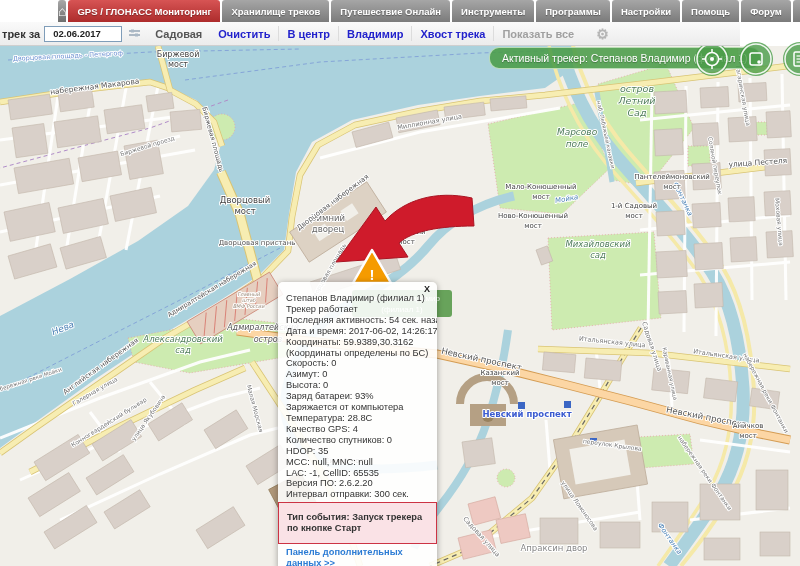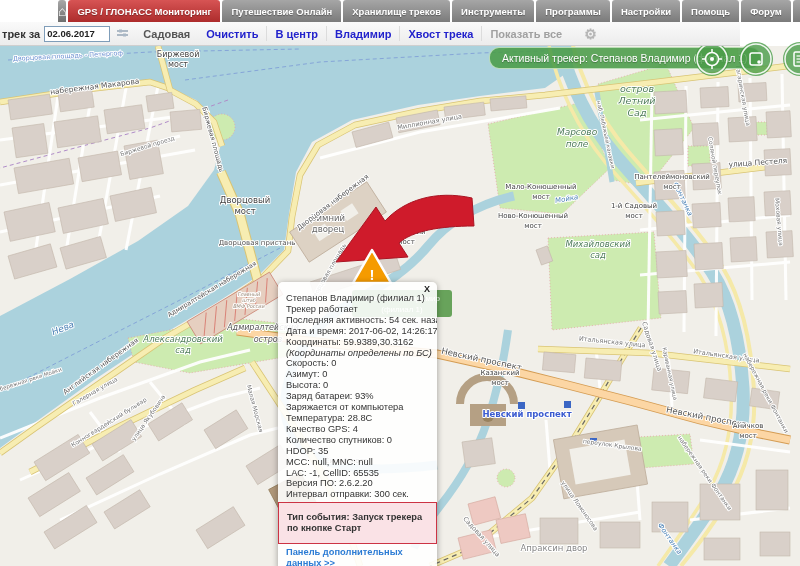--- a/index.html
+++ b/index.html
@@ -14,41 +14,41 @@
   .nav-item{display:flex;align-items:center;padding:0 9px;background:linear-gradient(#a6a6a6,#7b7b7b);
             color:#fff;font-size:9.5px;font-weight:bold;margin-right:2px;border-radius:3px 3px 0 0;
             white-space:nowrap;text-shadow:0 1px 1px rgba(0,0,0,.35);cursor:pointer;}
   .nav-item.active{background:linear-gradient(#d75454,#ad2c2c);}
   
   .toolbar{position:absolute;top:22px;left:0;width:740px;height:24px;box-sizing:border-box;
            background:linear-gradient(#fafafa,#ececec);border-bottom:1px solid #cfcfcf;
            display:flex;align-items:center;font-size:11px;font-weight:bold;color:#444;z-index:30;}
   .tb-prefix{margin:0 4px 0 2px;color:#333;}
   .tb-date{width:60px;height:14px;font:bold 9.5px "Liberation Sans",sans-serif;
-           border:1px solid #7f9db9;padding:0 2px;color:#222;}
+           border:1px solid #7f9db9;padding:0 8px;color:#222;}
   .tb-filter{margin:0 6px;color:#8aa0b8;font-size:11px;cursor:pointer;}
   .tb-link{color:#2222cc;margin:0 8px;cursor:pointer;}
   .tb-text{color:#555;margin:0 8px;cursor:pointer;}
   .tb-muted{color:#a0a0a0;margin:0 8px;cursor:pointer;}
   .tb-sep{width:1px;height:15px;background:#dcdcdc;}
   .tb-gear{color:#b5b5b5;font-size:14px;margin-left:14px;cursor:pointer;}
   
   .banner{position:absolute;left:489px;top:47px;height:20px;z-index:6;
           background:rgba(74,156,72,.88);border:1px solid rgba(210,235,205,.8);border-radius:10px;
           color:#fff;font-size:10.5px;display:flex;align-items:center;padding:0 12px;
           text-shadow:0 1px 1px rgba(0,0,0,.3);white-space:nowrap;}
   .mapbtn{position:absolute;top:42px;width:34px;height:34px;border-radius:50%;z-index:6;
           background:rgba(74,156,72,.8);display:flex;align-items:center;justify-content:center;cursor:pointer;}
   
   .popup{position:absolute;left:278px;top:282px;width:159px;box-sizing:border-box;z-index:12;
          background:rgba(255,255,255,.89);border-radius:5px;box-shadow:0 1px 6px rgba(0,0,0,.35);
          padding:11px 0 4px;font-size:9.3px;line-height:10.9px;color:#333;}
   .popup-close{position:absolute;top:2px;right:7px;font-weight:bold;font-size:9px;color:#222;cursor:pointer;}
   .popup-line{padding:0 8px;white-space:nowrap;overflow:hidden;}
-  .popup-line.italic{font-style:italic;}
+  .popup-line.italic{}
   .popup-event{margin:2px 0;padding:9px 8px;background:rgba(250,224,228,.92);
                border:1px solid #cc3344;font-weight:bold;}
   .popup-link{padding:1px 8px 0;color:#2b7bd4;font-weight:bold;cursor:pointer;}
   
   #mapsvg{position:absolute;top:0;left:0;z-index:1;}
   .maplabel{font-family:"DejaVu Sans",sans-serif;stroke:#ffffff;stroke-width:2px;
             paint-order:stroke;stroke-linejoin:round;}
   .bld{fill:#d9d0c9;stroke:#c3b7ab;stroke-width:.6;}
   .bldp{fill:#eec9c2;stroke:#d4a89e;stroke-width:.6;}
   .stw{stroke:#ffffff;stroke-width:3;fill:none;opacity:.95;}
@@ -353,22 +353,22 @@
     <path d="M372,250 L391,283 L353,283 Z" fill="#f59b00" stroke="#ffffff" stroke-width="2.5" stroke-linejoin="round"></path>
     <text x="372" y="280" text-anchor="middle" font-size="15" font-weight="bold" fill="#ffffff">!</text>
   </g>
 </svg>
 
 <div class="navbar">
   <div class="nav-home">
       <span>⌂</span>
     </div>
   <div class="nav-item active">GPS / ГЛОНАСС Мониторинг</div>
+  <div class="nav-item">Хранилище треков</div>
   <div class="nav-item">Путешествие Онлайн</div>
-  <div class="nav-item">Хранилище треков</div>
   <div class="nav-item">Инструменты</div>
   <div class="nav-item">Программы</div>
   <div class="nav-item">Настройки</div>
   <div class="nav-item">Помощь</div>
   <div class="nav-item">Форум</div>
   <div class="nav-item">Контакты</div>
   <div class="nav-item">Выход</div>
 </div>
 
 <div class="toolbar">

